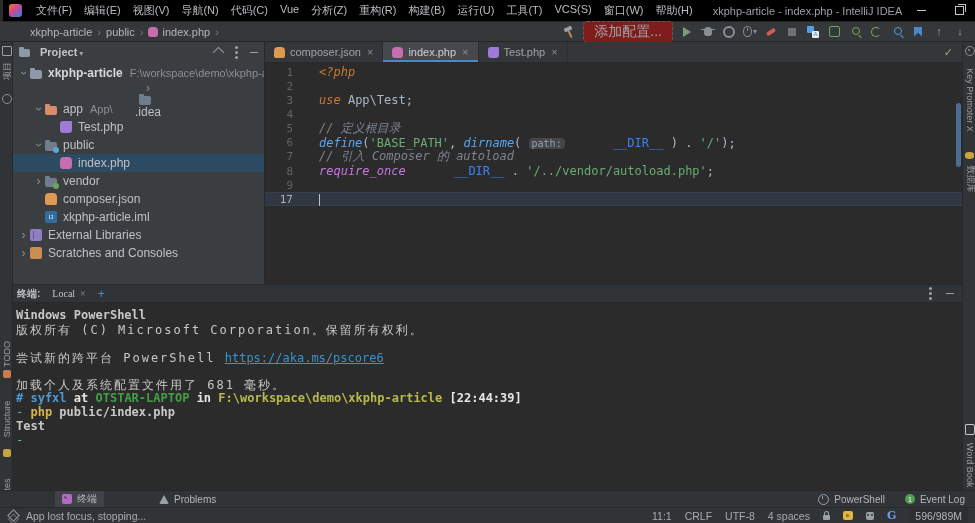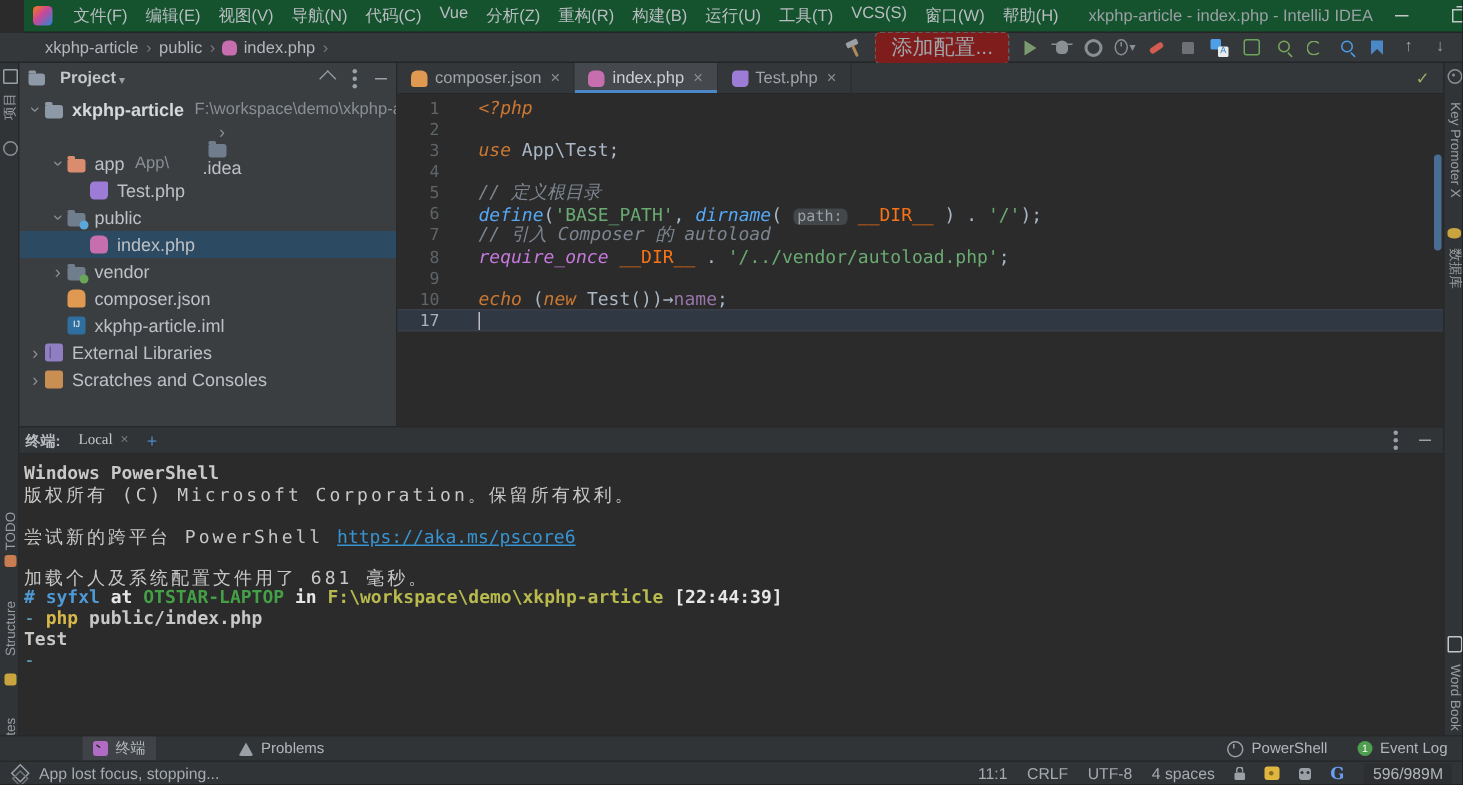--- a/index.html
+++ b/index.html
@@ -2,21 +2,21 @@
 <html><head>
 <meta charset="utf-8">
 <style>
   html,body{margin:0;padding:0;background:#1e1f22;}
   #app{position:relative;width:975px;height:523px;background:#2b2b2b;overflow:hidden;
        font-family:"Liberation Sans","DejaVu Sans",sans-serif;color:#bbbec2;font-size:12px;
        -webkit-font-smoothing:antialiased;}
   .abs{position:absolute;box-sizing:border-box;}
 
   
-  .titlebar{left:16px;top:0;right:0;height:22px;background:#14532d;border-bottom:1px solid #232527;
+  .titlebar{left:3px;top:0;right:0;height:22px;background:#000000;border-bottom:1px solid #232527;
             display:flex;align-items:center;text-align:center;}
   .idea-logo{width:13px;height:13px;border-radius:3px;margin:0 8px 0 6px;flex:none;
              background:linear-gradient(135deg,#f97a12 0%,#c9479b 45%,#2788d8 100%);}
   .menu-item{padding:0 6px;color:#b9bdc1;font-size:11px;white-space:nowrap;cursor:default;}
   .win-title{margin-left:14px;color:#9aa0a5;font-size:11px;white-space:nowrap;}
   .win-controls{margin-left:auto;display:flex;height:100%;}
   .win-btn{width:38px;height:100%;display:flex;align-items:center;justify-content:center;color:#c3c7ca;}
   .win-min-glyph{width:9px;height:1px;background:#c3c7ca;}
   .win-restore-glyph{width:7px;height:7px;border:1px solid #c3c7ca;position:relative;}
   .win-restore-glyph::before{content:"";position:absolute;left:2px;top:-3px;width:7px;height:7px;
@@ -135,21 +135,21 @@
   .code-line{display:flex;height:14.15px;align-items:center;}
   .code-line.caret-row{background:#303844;box-shadow:inset 0 1px 0 rgba(255,255,255,.04),inset 0 -1px 0 rgba(255,255,255,.04);}
   .ln{width:28px;flex:none;text-align:right;padding-right:11px;color:#5f6468;font-size:11px;}
   .caret-row .ln{color:#a9b1ba;}
   .lc{white-space:pre;padding-left:15px;}
   .tok-kw{color:#cc7832;font-style:italic;}
   .tok-kwm{color:#c678dd;font-style:italic;}
   .tok-fn{color:#56a8f5;font-style:italic;}
   .tok-st{color:#6aab73;}
   .tok-cm{color:#7d8590;font-style:italic;}
-  .tok-co{color:#f97316;}
+  .tok-co{color:#3b82f6;padding-left:41px;}
   .tok-fd{color:#9876aa;}
   .tok-pl{color:#a9b7c6;}
   .tok-hint{background:#43474a;color:#9aa0a6;border-radius:4px;padding:0 3px;font-size:10px;font-style:normal;}
   .caret-bar{display:inline-block;width:1px;height:12px;background:#bbbec2;vertical-align:middle;}
   .inspect-check{position:absolute;top:4px;right:9px;color:#9fae63;font-size:11px;}
   .inspect-check::before{content:"✓";}
   .editor-thumb{position:absolute;right:1px;top:61px;width:5px;height:64px;background:#4a6d94;border-radius:3px;}
 
   
   .terminal{left:13px;top:284px;right:13px;bottom:33px;background:#2b2b2b;border-top:1px solid #26282a;}
@@ -468,24 +468,20 @@
           <span class="lc"><span class="tok-cm">// 引入 Composer 的 autoload</span></span>
         </div>
         <div class="code-line">
           <span class="ln">8</span>
           <span class="lc"><span class="tok-kwm">require_once</span><span class="tok-co"> __DIR__</span><span class="tok-pl"> . </span><span class="tok-st">'/../vendor/autoload.php'</span><span class="tok-pl">;</span></span>
         </div>
         <div class="code-line">
           <span class="ln">9</span>
           <span class="lc"></span>
         </div>
-        <div class="code-line">
-          <span class="ln">10</span>
-          <span class="lc"><span class="tok-kw">echo</span><span class="tok-pl"> (</span><span class="tok-kw">new</span><span class="tok-pl"> Test())→</span><span class="tok-fd">name</span><span class="tok-pl">;</span></span>
-        </div>
         <div class="code-line caret-row">
           <span class="ln">17</span>
           <span class="lc"><span class="caret-bar"></span></span>
         </div>
       </div>
     <div class="inspect-check"></div>
     <div class="editor-thumb"></div>
   </div>
 
   <div class="abs terminal">

